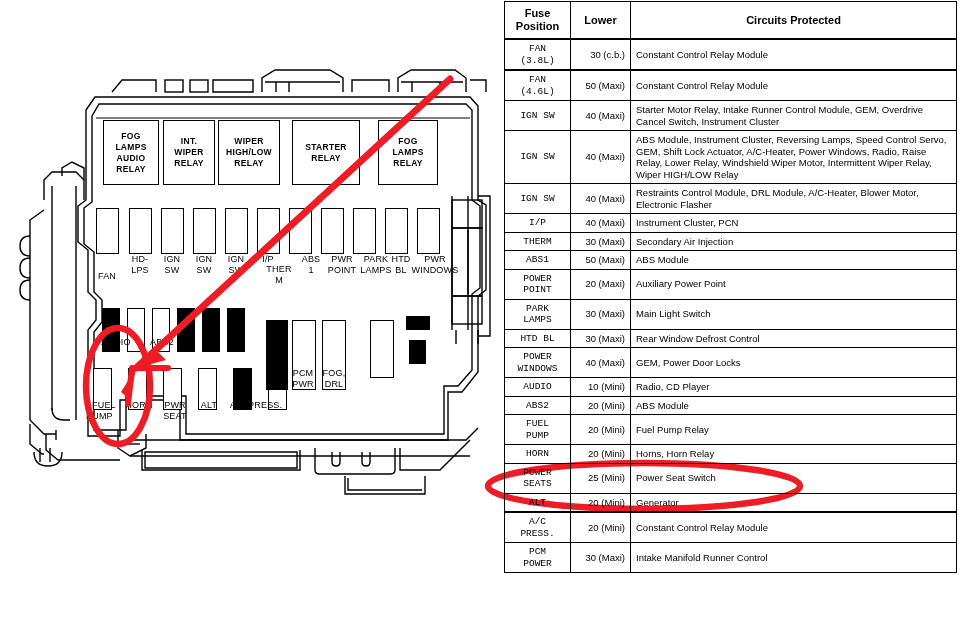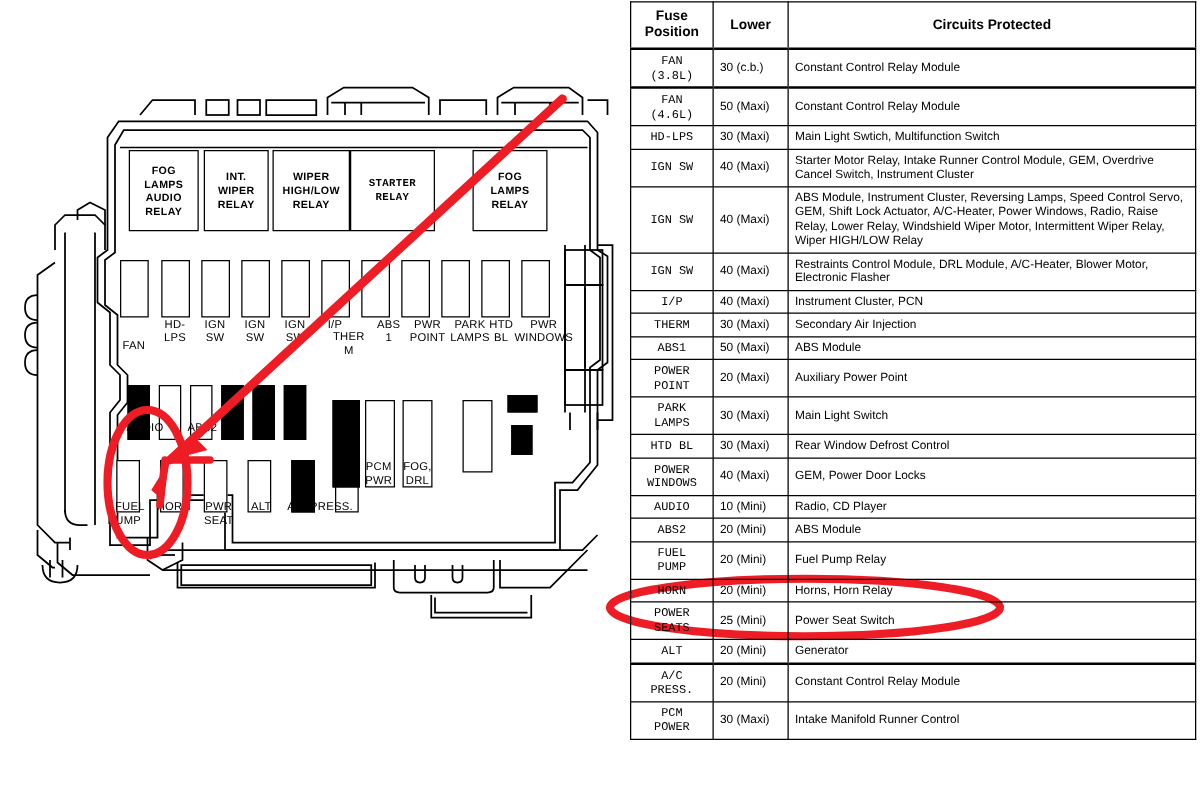--- a/index.html
+++ b/index.html
@@ -33,21 +33,21 @@
   #fuse-table th,#fuse-table td{border:1px solid #000;
               padding:3px 5px;vertical-align:middle;
               font-size:9.5px;line-height:11.5px;}
   #fuse-table th{font-weight:bold;font-size:11px;text-align:center;
               padding:5px 4px;line-height:13px;}
   #fuse-table thead tr{border-bottom:2px solid #000;}
   #fuse-table col.c1{width:66px;}
   #fuse-table col.c2{width:60px;}
   #fuse-table col.c3{width:326px;}
   td.pos{text-align:center;white-space:pre-line;font-family:Liberation Mono, monospace;}
-  td.amp{text-align:left;white-space:nowrap;}
+  td.amp{text-align:right;white-space:nowrap;}
   td.cir{text-align:left;}
   .thick-top{border-top:2px solid #000 !important;}
 </style>
 </head>
 <body>
 
 <div id="diagram">
 
   <svg width="500" height="630" viewBox="0 0 500 630">
     <g fill="none" stroke="#000" stroke-width="1.4">
@@ -133,21 +133,21 @@
   <div class="relay-box" style="left:163px;top:120px;width:50px;height:63px;">
     <span>INT.</span>
     <span>WIPER</span>
     <span>RELAY</span>
   </div>
   <div class="relay-box" style="left:218px;top:120px;width:60px;height:63px;">
     <span>WIPER</span>
     <span>HIGH/LOW</span>
     <span>RELAY</span>
   </div>
-  <div class="relay-box" style="left:280px;top:120px;width:66px;height:63px;font-family:Liberation Mono, monospace;">
+  <div class="relay-box" style="left:292px;top:120px;width:66px;height:63px;">
     <span>STARTER</span>
     <span>RELAY</span>
   </div>
   <div class="relay-box" style="left:378px;top:120px;width:58px;height:63px;">
     <span>FOG</span>
     <span>LAMPS</span>
     <span>RELAY</span>
   </div>
 
   <div class="fuse-slot" style="left:96px;top:208px;width:21px;height:44px;"></div>
@@ -299,25 +299,20 @@
       <td class="pos thick-top">FAN (3.8L)</td>
       <td class="amp thick-top">30 (c.b.)</td>
       <td class="cir thick-top">Constant Control Relay Module</td>
     </tr>
     <tr>
       <td class="pos thick-top">FAN (4.6L)</td>
       <td class="amp thick-top">50 (Maxi)</td>
       <td class="cir thick-top">Constant Control Relay Module</td>
     </tr>
     <tr>
-      <td class="pos">HD-LPS</td>
-      <td class="amp">30 (Maxi)</td>
-      <td class="cir">Main Light Swtich, Multifunction Switch</td>
-    </tr>
-    <tr>
       <td class="pos">IGN SW</td>
       <td class="amp">40 (Maxi)</td>
       <td class="cir">Starter Motor Relay, Intake Runner Control Module, GEM, Overdrive Cancel Switch, Instrument Cluster</td>
     </tr>
     <tr>
       <td class="pos">IGN SW</td>
       <td class="amp">40 (Maxi)</td>
       <td class="cir">ABS Module, Instrument Cluster, Reversing Lamps, Speed Control Servo, GEM, Shift Lock Actuator, A/C-Heater, Power Windows, Radio, Raise Relay, Lower Relay, Windshield Wiper Motor, Intermittent Wiper Relay, Wiper HIGH/LOW Relay</td>
     </tr>
     <tr>

